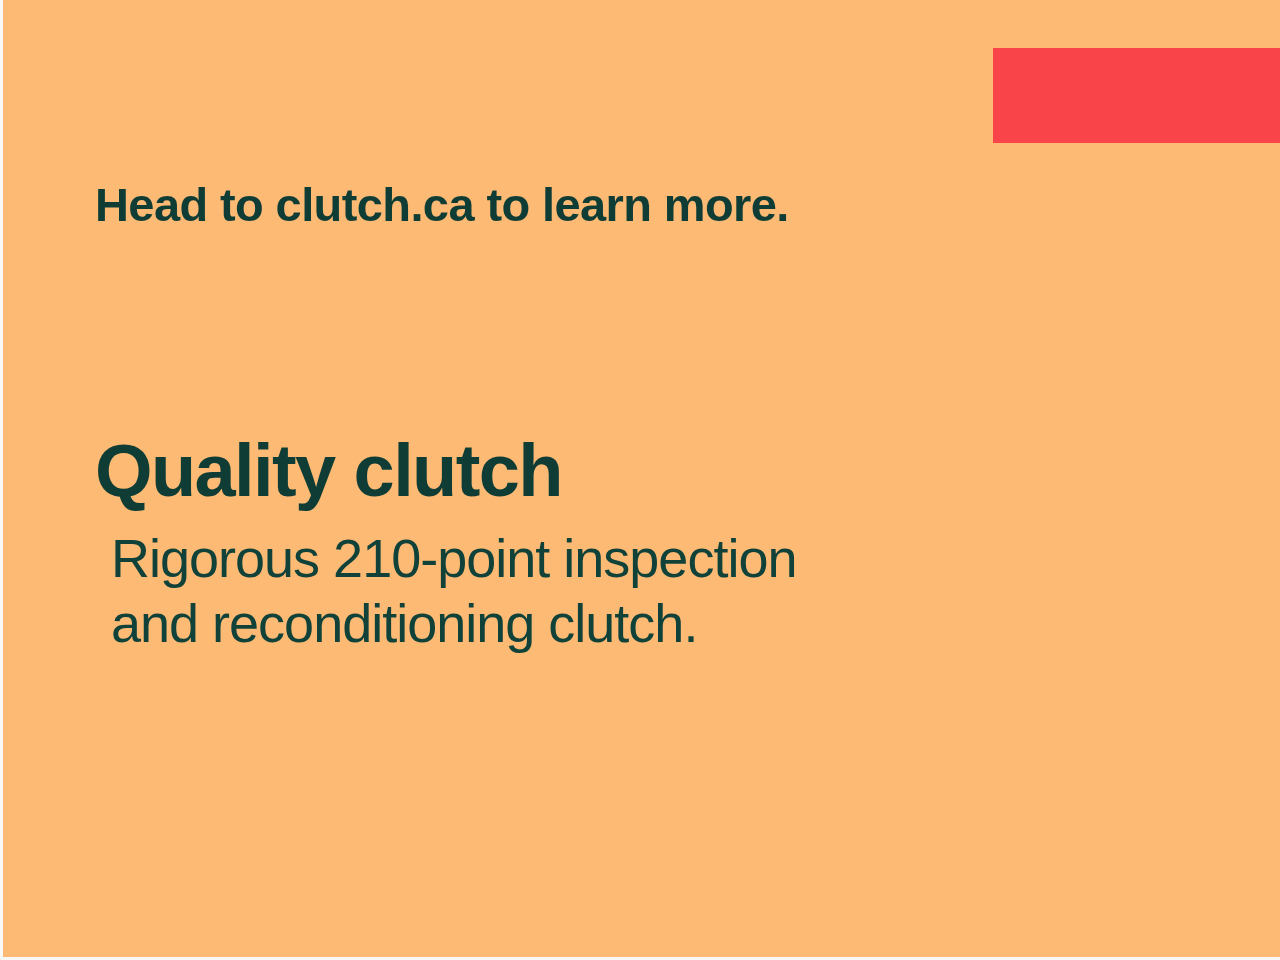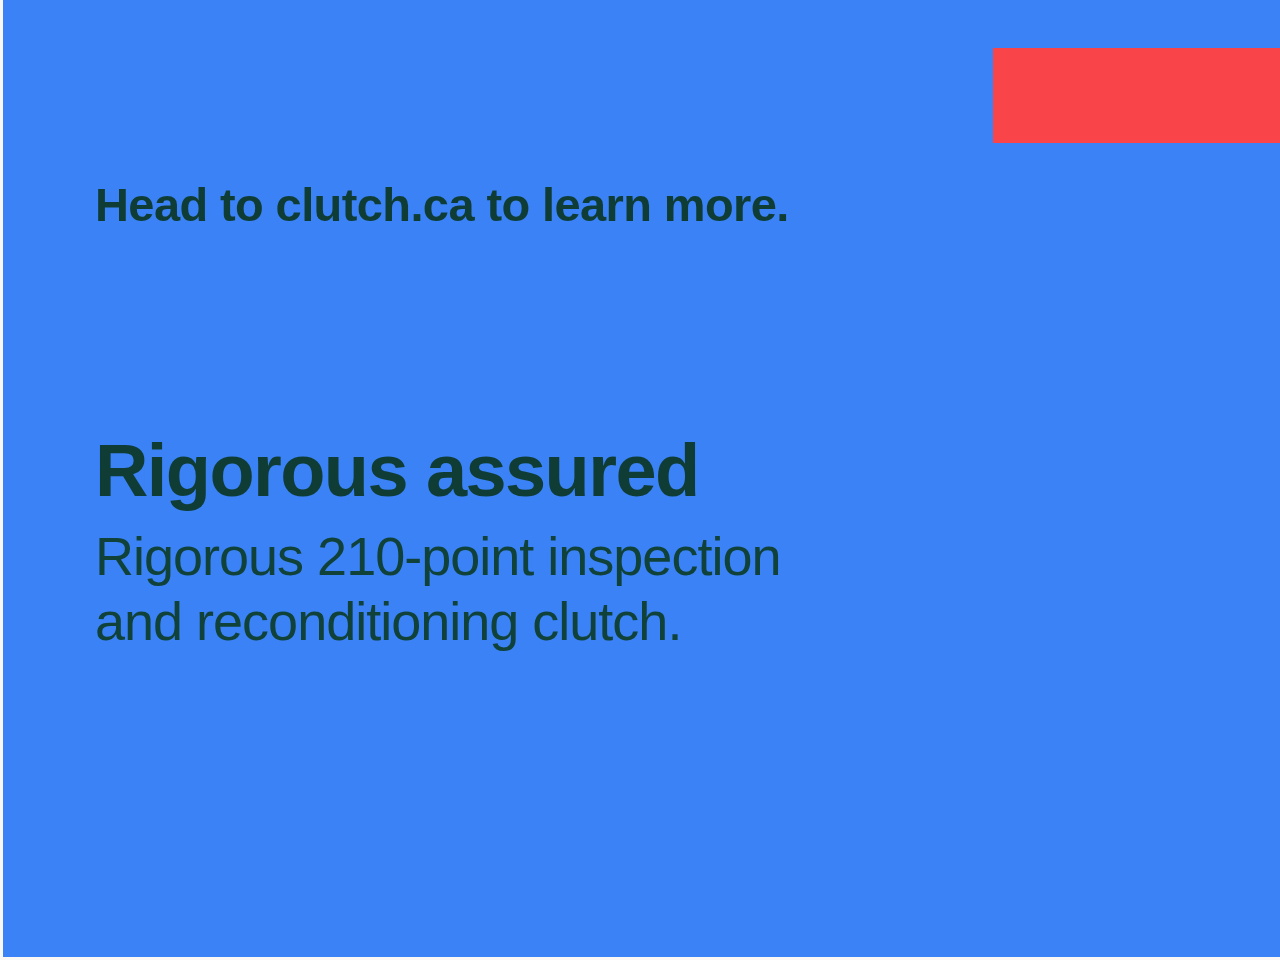--- a/index.html
+++ b/index.html
@@ -10,21 +10,21 @@
     width: 1280px;
     height: 960px;
     background: #f7f5f3;
     font-family: "Liberation Sans", sans-serif;
     overflow: hidden;
   }
   .slide {
     position: relative;
     width: 1280px;
     height: 960px;
-    background: #3b82f6;
+    background: #fdba74;
     box-sizing: border-box;
     border-left: 3px solid #faf8f7;
     border-bottom: 3px solid #faf8f7;
   }
 
   
   .logo-block {
     position: absolute;
     left: 990px;
     top: 48px;
@@ -89,21 +89,21 @@
     line-height: 1.06;
     margin: 0 0 14px 0;
     white-space: nowrap;
   }
   .feature-body {
     font-size: 54px;
     font-weight: 400;
     letter-spacing: -1px;
     color: #10423a;
     line-height: 1.2;
-    margin: 0;
+    margin: 16px;
   }
   .feature-body .body-line {
     display: block;
     white-space: nowrap;
   }
 </style>
 </head>
 <body>
 
 <div class="slide">
@@ -130,20 +130,20 @@
           <path d="M249 14h14.5v23.2c3.3-4.9 8.6-7.7 15.1-7.7 11.4 0 18.7 7.8 18.7 20v27.5h-14.5V52.4c0-6.2-3.4-10-9-10s-10.3 4.3-10.3 11.1V77H249V14z"></path>
         </g>
       </svg>
       <span class="logo-text-hidden">clutch</span>
     </div>
   </div>
 
   <div class="lead-line">Head to clutch.ca to learn more.</div>
 
   <div class="feature">
-    <h1 class="feature-title">Rigorous assured</h1>
+    <h1 class="feature-title">Quality clutch</h1>
     <p class="feature-body">
       <span class="body-line">Rigorous 210-point inspection</span>
       <span class="body-line">and reconditioning clutch.</span>
     </p>
   </div>
 
 </div>
 
 </body></html>

